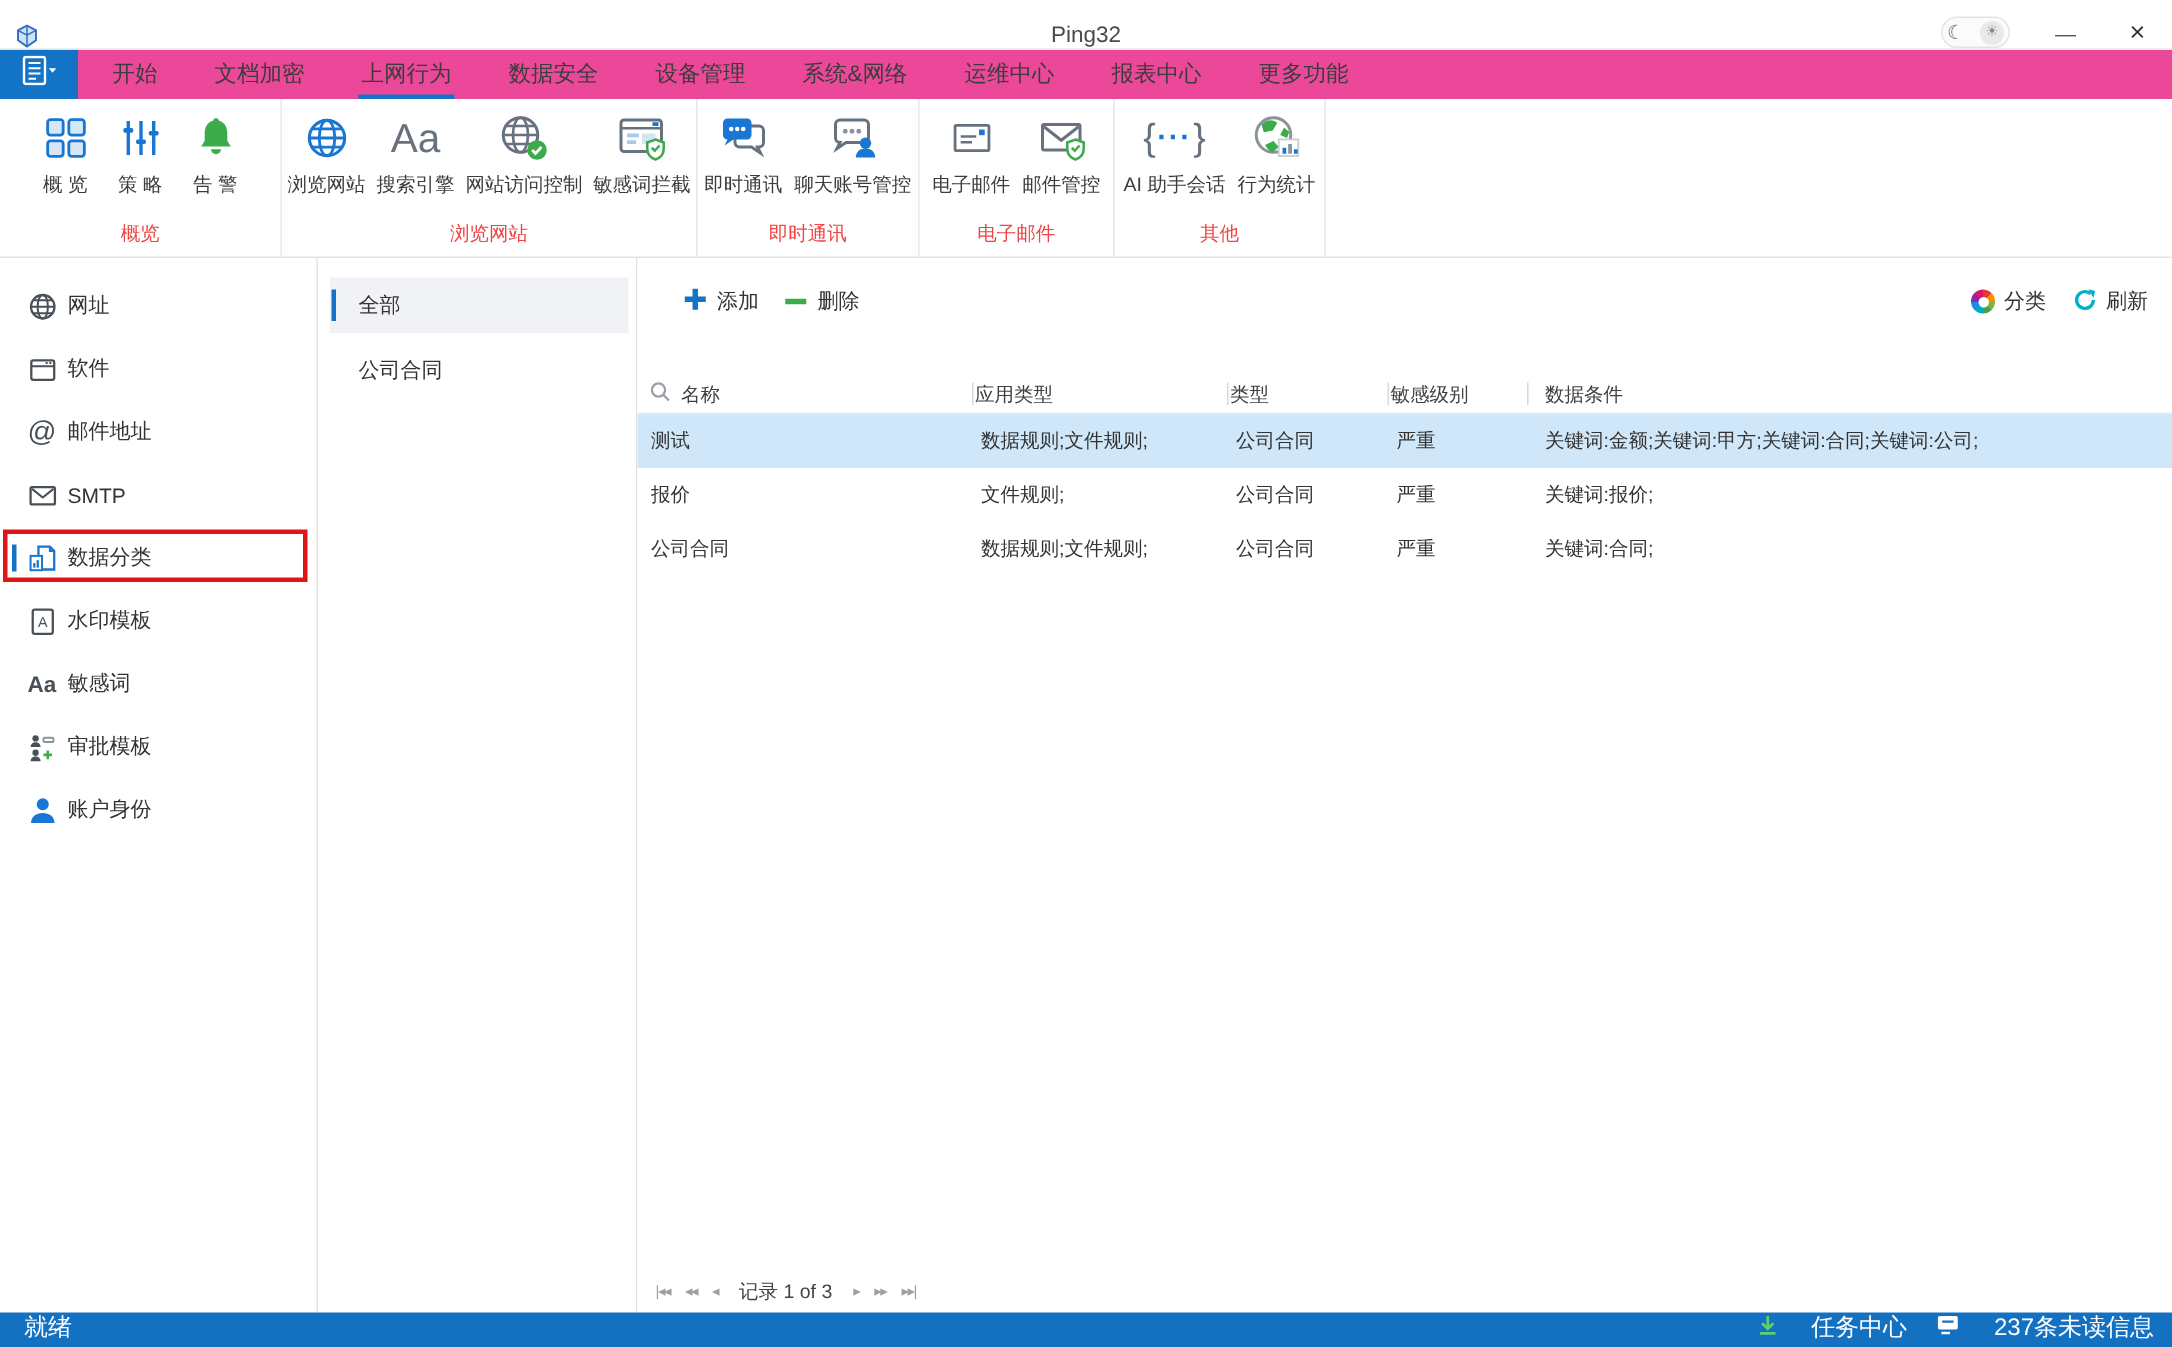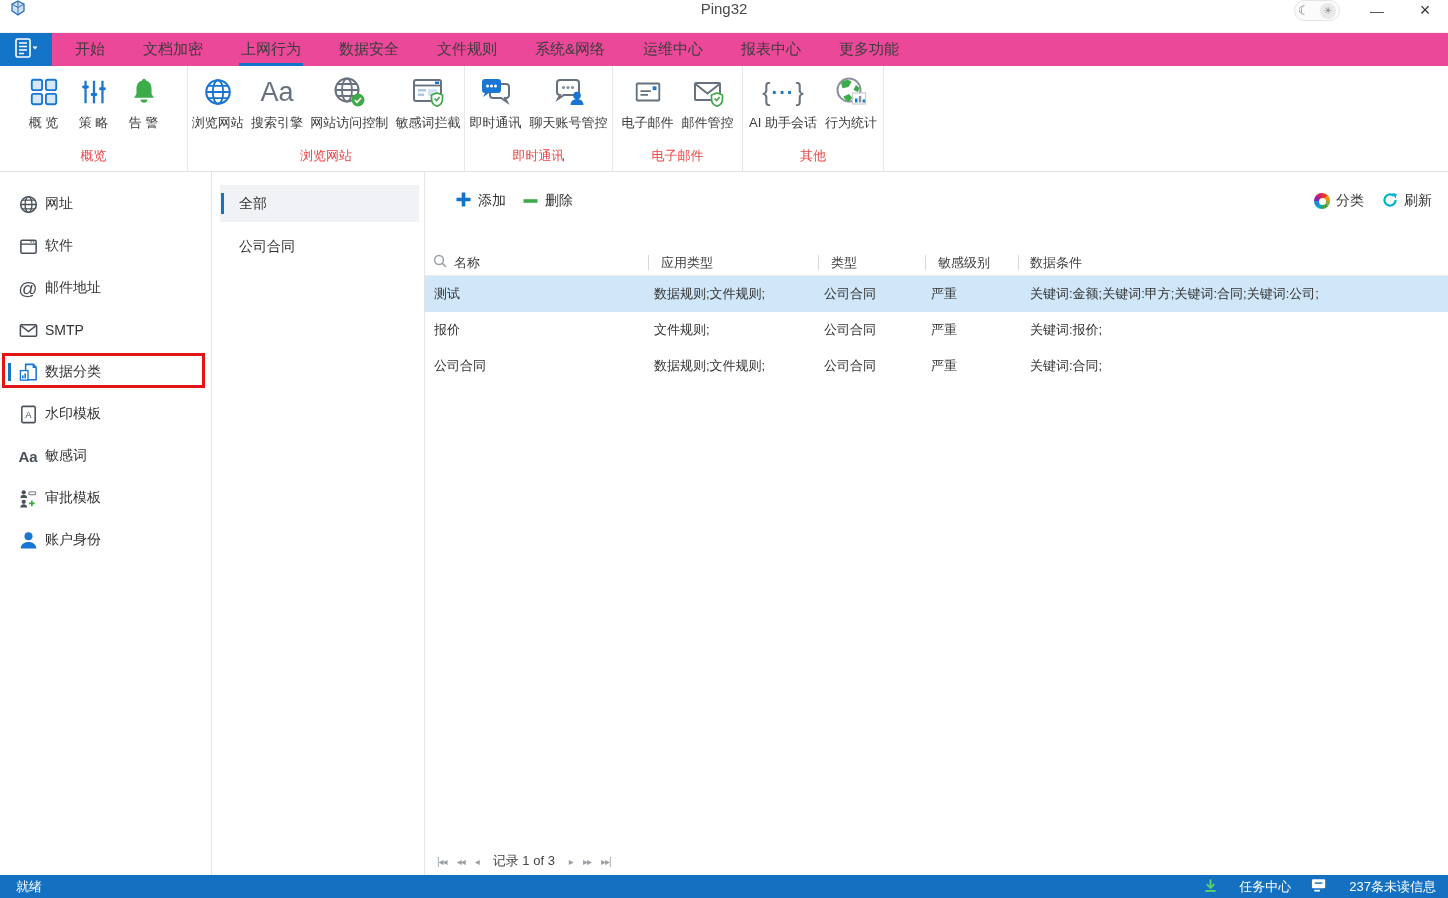--- a/index.html
+++ b/index.html
@@ -1,21 +1,21 @@
 <!DOCTYPE html>
 <html><head>
 <meta charset="utf-8">
 <style>
   * { margin:0; padding:0; box-sizing:border-box; }
   html,body { width:1448px; height:898px; overflow:hidden; background:#fff;
     font-family:"Liberation Sans","DejaVu Sans",sans-serif; color:#333; }
   body { position:relative; }
 
   
-  .titlebar { height:33px; display:flex; align-items:flex-start; position:relative; border-bottom:1px solid #f1f1f1; background:#fff; }
+  .titlebar { height:33px; display:flex; align-items:flex-end; position:relative; border-bottom:1px solid #f1f1f1; background:#fff; }
   .logo { margin-left:10px; display:flex; }
   .title { position:absolute; left:0; right:0; text-align:center; font-size:15px; color:#4a4a4a; }
   .win-controls { margin-left:auto; display:flex; align-items:center; z-index:2; }
   .theme-toggle { width:46px; height:21px; border:1px solid #e4e4e4; border-radius:11px; background:#fbfbfb;
     display:flex; align-items:center; justify-content:space-between; padding:0 3px; margin-right:22px; }
   .moon { font-size:13px; color:#6d6d6d; line-height:1; }
   .sun-wrap { width:16px; height:16px; border-radius:50%; background:#e9e9e9; display:flex; align-items:center; justify-content:center; }
   .sun { font-size:10px; color:#8a8a8a; line-height:1; }
   .win-min { width:30px; text-align:center; color:#555; font-size:14px; margin-right:16px; cursor:default; }
   .win-close { width:34px; text-align:center; color:#333; font-size:18px; margin-right:6px; cursor:default; }
@@ -57,36 +57,36 @@
   .main { position:absolute; left:425px; top:172px; right:0; bottom:23px; background:#fff; }
   .mtoolbar { height:54px; display:flex; align-items:center; padding:4px 16px 0 30px; }
   .tbtn { display:flex; align-items:center; gap:6px; font-size:14px; color:#333; margin-right:16px; cursor:default; }
   .tbtn-r { margin-right:0; margin-left:18px; }
   .spacer { flex:1; }
   .wheel { width:16px; height:16px; border-radius:50%; position:relative;
     background:conic-gradient(#e53935 0 12%,#fb8c00 12% 25%,#7cb342 25% 37%,#43a047 37% 50%,#00acc1 50% 62%,#1e88e5 62% 75%,#8e24aa 75% 87%,#d81b60 87% 100%); }
   .wheel::after { content:""; position:absolute; inset:4.5px; background:#fff; border-radius:50%; }
 
   .thead { height:26px; display:flex; align-items:center; border-bottom:1px solid #ececec; color:#404040; font-size:13px; margin-top:24px; }
-  .th { display:flex; align-items:center; position:relative; height:100%; padding-left:13px; }
+  .th { display:flex; align-items:center; position:relative; height:100%; padding-left:2px; }
   .th + .th::before { content:""; position:absolute; left:0; top:5px; bottom:5px; width:1px; background:#d8d8d8; }
   .th-name { width:223px; padding-left:8px; gap:7px; }
   .th-app { width:170px; } .th-type { width:107px; } .th-level { width:93px; } .th-cond { flex:1; padding-left:12px; }
 
   .trow { height:36px; display:flex; align-items:center; font-size:13px; color:#333; cursor:default; }
   .trow.selected { background:#cfe7f8; }
   .td { padding-left:6px; white-space:nowrap; overflow:hidden; }
   .td-name { width:223px; padding-left:9px; } .td-app { width:170px; } .td-type { width:107px; } .td-level { width:93px; } .td-cond { flex:1; padding-left:12px; }
 
   .pager { position:absolute; left:0; bottom:1px; height:26px; display:flex; align-items:center; padding-left:7px; }
   .pgi { font-size:10px; letter-spacing:-1px; margin:0 5px; color:#9aa0a6; cursor:default; }
   .pg-label { font-size:13px; color:#444; margin:0 9px; }
 
   
-  .statusbar { position:absolute; left:0; bottom:0; width:100%; height:23px; background:#1471c2; display:flex; align-items:center; color:#fff; font-size:13px; z-index:4; }
+  .statusbar { position:absolute; left:0; bottom:0; width:100%; height:23px; background:#1471c2; display:flex; align-items:flex-start; color:#fff; font-size:16px; z-index:4; }
   .sb-left { margin-left:16px; }
   .sb-right { margin-left:auto; display:flex; align-items:center; margin-right:12px; }
   .sb-item { display:flex; align-items:center; gap:21px; margin-left:20px; cursor:default; }
 </style>
 </head>
 <body>
 
 <div class="titlebar">
   <span class="logo">
     <svg width="16" height="16" viewBox="0 0 16 16">
@@ -114,21 +114,21 @@
           <rect x="3" y="1" width="14" height="18" rx="1.5" fill="none" stroke="#fff" stroke-width="1.6"></rect>
           <path d="M6 5h8M6 8.5h8M6 12h8M6 15.5h5" stroke="#fff" stroke-width="1.4"></path>
           <path d="M19.5 8.5h5l-2.5 3z" fill="#fff"></path>
         </svg>
     </span>
   </div>
   <div class="rtab">开始</div>
   <div class="rtab">文档加密</div>
   <div class="rtab active">上网行为</div>
   <div class="rtab">数据安全</div>
-  <div class="rtab">文件规则</div>
+  <div class="rtab">设备管理</div>
   <div class="rtab">系统&amp;网络</div>
   <div class="rtab">运维中心</div>
   <div class="rtab">报表中心</div>
   <div class="rtab">更多功能</div>
 </div>
 
 <div class="ribbon">
 
   <div class="rgroup rg0">
     <div class="rbtn">

